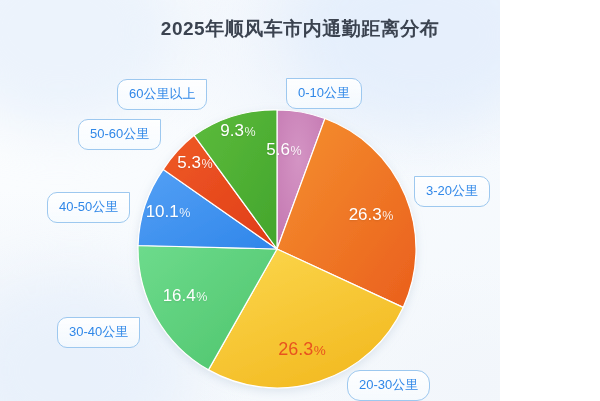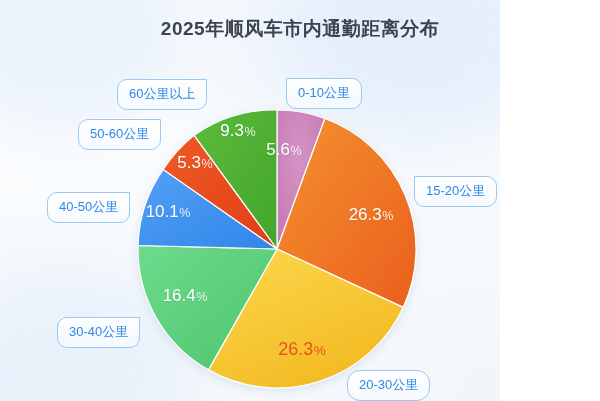--- a/index.html
+++ b/index.html
@@ -165,20 +165,20 @@
     </div>
     <div class="pct white" id="p-50-60">
       <span class="num">5.3</span><span class="sym">%</span>
     </div>
     <div class="pct white" id="p-60up">
       <span class="num">9.3</span><span class="sym">%</span>
     </div>
   </div>
 
   <div class="callout bl" id="c-0-10">0-10公里</div>
-  <div class="callout bl" id="c-10-20">15-20公里</div>
+  <div class="callout bl" id="c-10-20">3-20公里</div>
   <div class="callout tl" id="c-20-30">20-30公里</div>
   <div class="callout br" id="c-30-40">30-40公里</div>
   <div class="callout br" id="c-40-50">40-50公里</div>
   <div class="callout br" id="c-50-60">50-60公里</div>
   <div class="callout br" id="c-60up">60公里以上</div>
 
 </div>
 
 </body></html>

